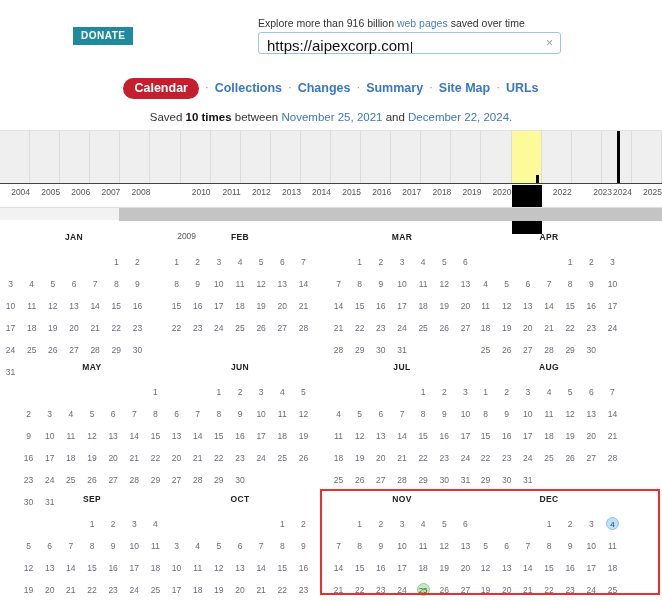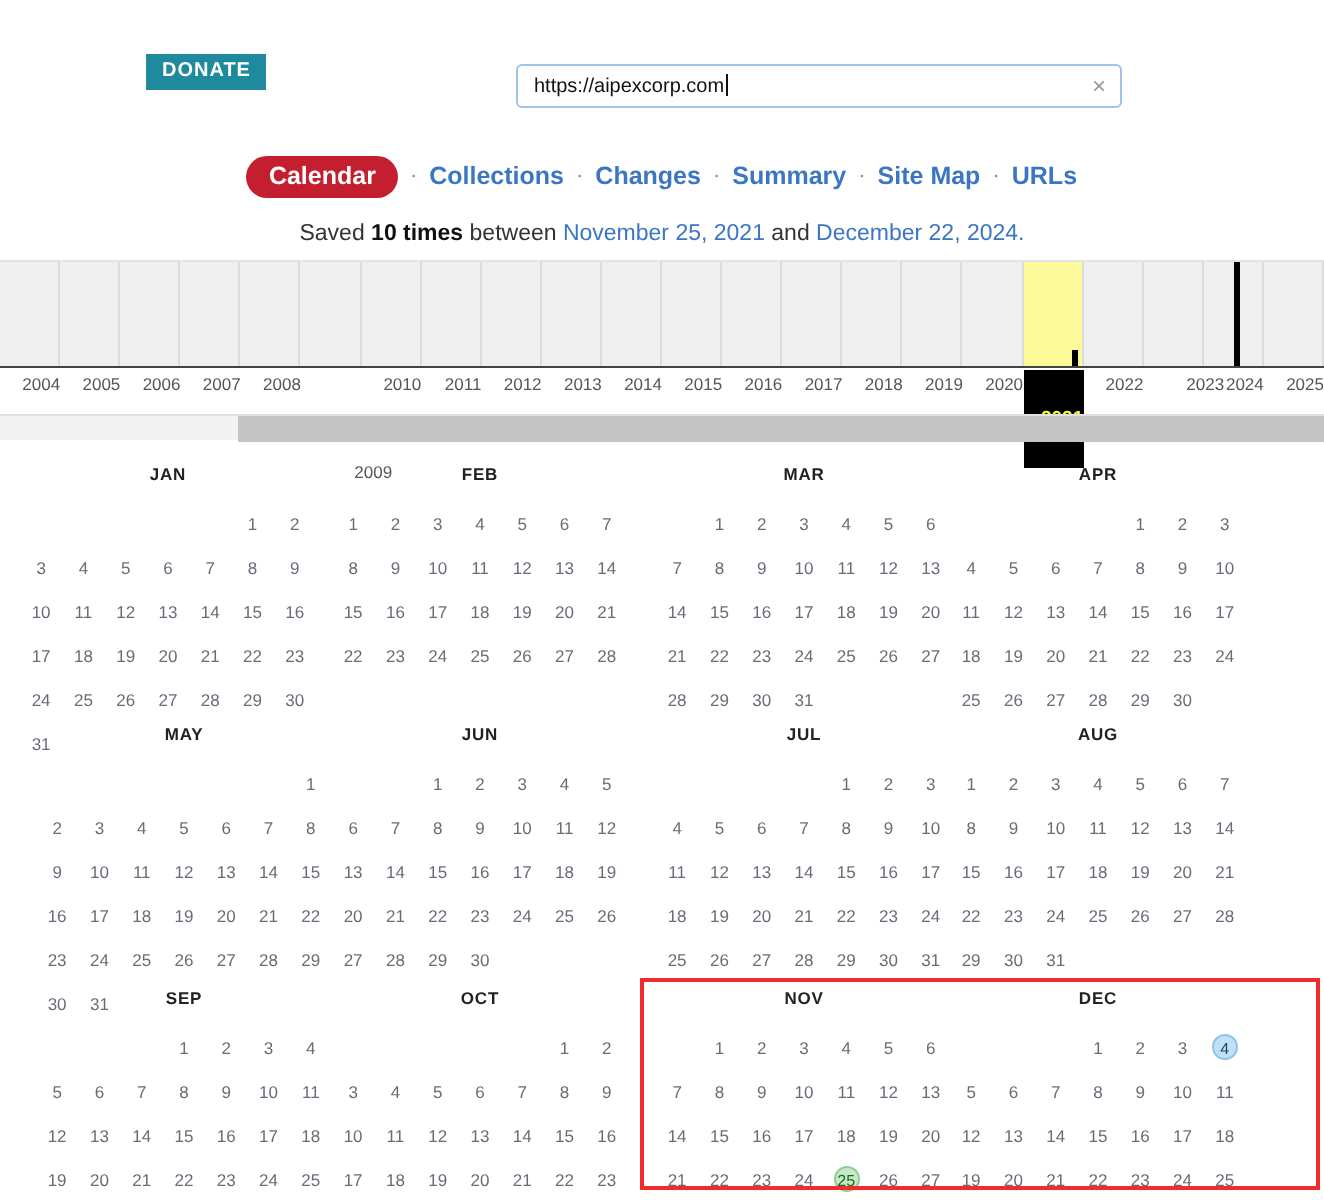--- a/index.html
+++ b/index.html
@@ -45,21 +45,21 @@
   .tagline a { color:#4a7fbf; text-decoration:none; }
 
   .urlbox {
     position:absolute; left:258px; top:32px;
     width:303px; height:22px;
     border:1px solid #9fc4e8; border-radius:3px;
     background:#fff;
   }
   .urlbox .val {
     position:absolute; left:8px; top:4px;
-    font-size:10px; color:#111; white-space:nowrap;
+    font-size:15px; color:#111; white-space:nowrap;
   }
   .urlbox .caret {
     display:inline-block; width:1px; height:11px;
     background:#111; vertical-align:-2px; margin-left:1px;
   }
   .urlbox .clear {
     position:absolute; right:7px; top:3px;
     font-size:12px; color:#9a9a9a; cursor:pointer; line-height:14px;
   }
 
@@ -153,20 +153,23 @@
 </head>
 <body>
 
 <div id="page">
 
   <div class="header">
 
     <div class="donate-btn">DONATE</div>
 
 
+    <div class="tagline">
+      <span>Explore more than 916 billion </span><a href="#">web pages</a><span> saved over time</span>
+    </div>
 
     <div class="urlbox">
       <span class="val"><span>https://aipexcorp.com</span><span class="caret"></span></span>
       <span class="clear">×</span>
     </div>
 
     <div class="navtabs"><a class="tab active" href="#">Calendar</a><span class="dot">·</span><a class="tab" href="#">Collections</a><span class="dot">·</span><a class="tab" href="#">Changes</a><span class="dot">·</span><a class="tab" href="#">Summary</a><span class="dot">·</span><a class="tab" href="#">Site Map</a><span class="dot">·</span><a class="tab" href="#">URLs</a></div>
 
     <div class="savedline">
       <span>Saved </span><b>10 times</b><span> between </span><span class="dt">November 25, 2021</span><span> and </span><span class="dt">December 22, 2024.</span>
@@ -225,21 +228,21 @@
         <div class="tl-year" style="left: 601.818px; width: 30.0909px;">2024</div>
         <div class="tl-year" style="left: 631.909px; width: 30.0909px;">2025</div>
       </div>
   </div>
 
   <div class="scrollbar">
     <div class="thumb"></div>
   </div>
 
   <div class="cal">
-      <div class="month" style="left: 10px; top: 0px;">
+      <div class="month" style="left: 0; top: 0px;">
         <div class="mname">JAN</div>
         <div class="weeks">
           <div class="wk">
             <div class="day">&nbsp;</div>
             <div class="day">&nbsp;</div>
             <div class="day">&nbsp;</div>
             <div class="day">&nbsp;</div>
             <div class="day">&nbsp;</div>
             <div class="day">1</div>
             <div class="day">2</div>

